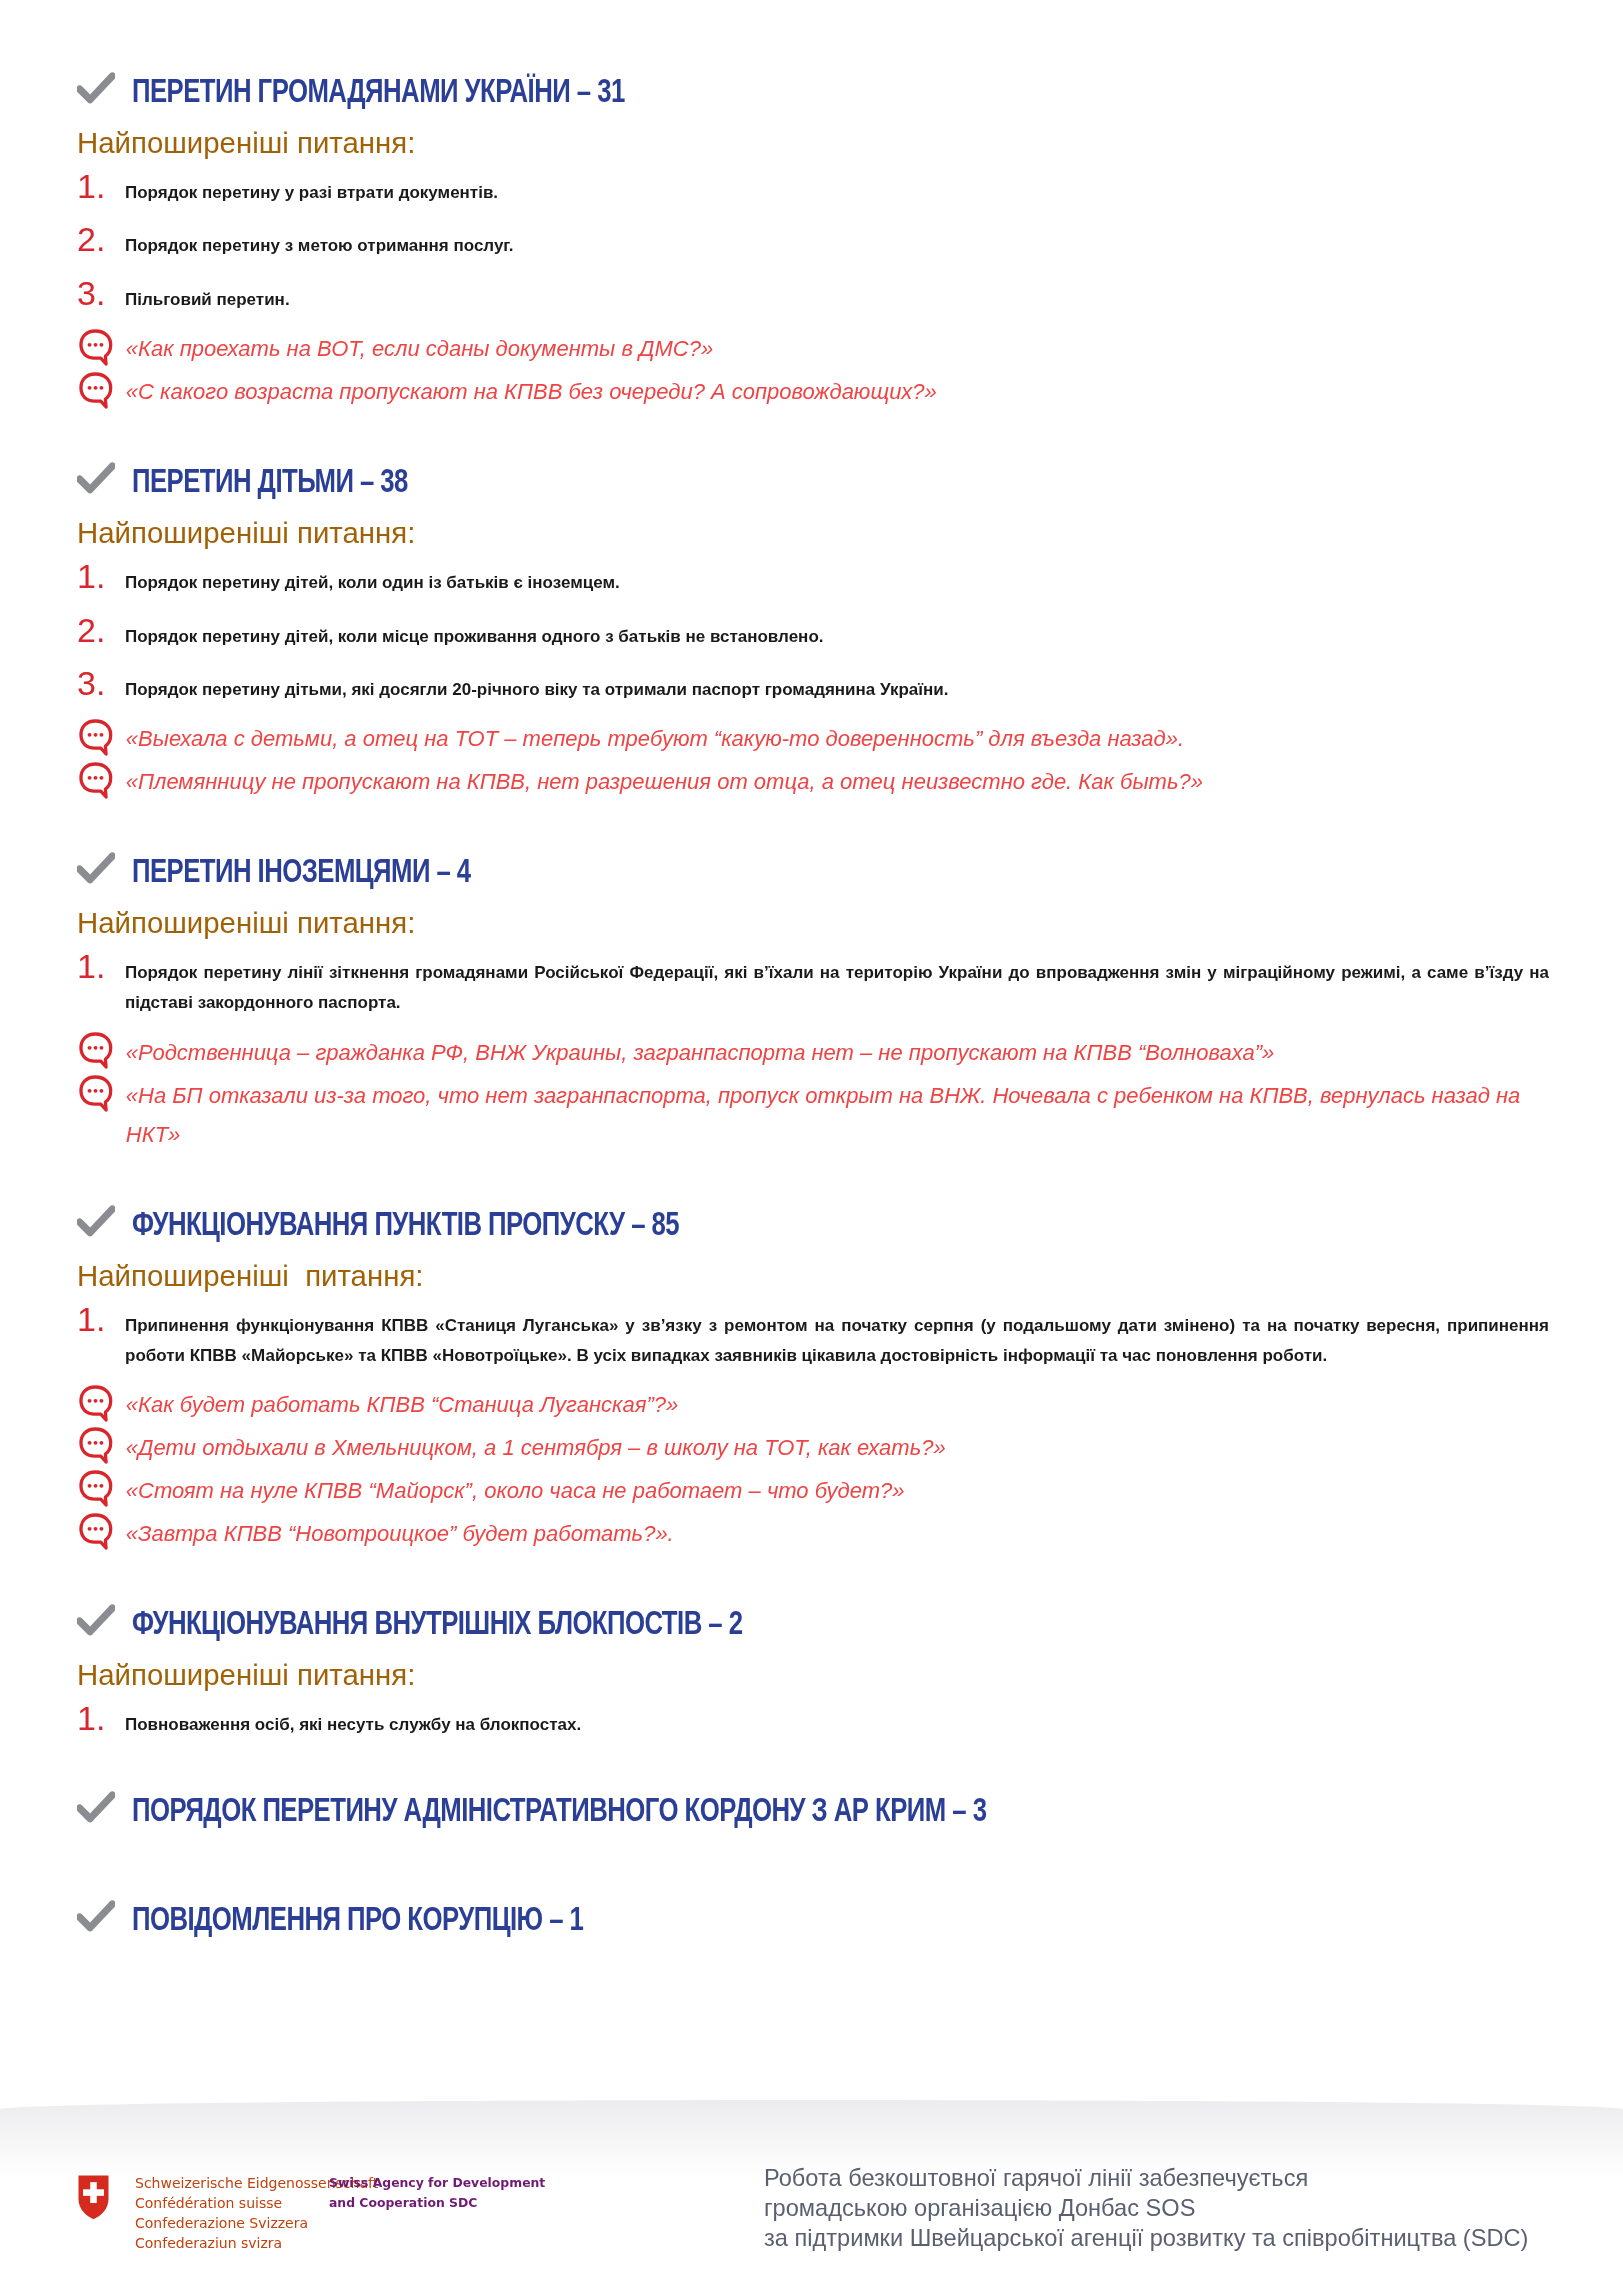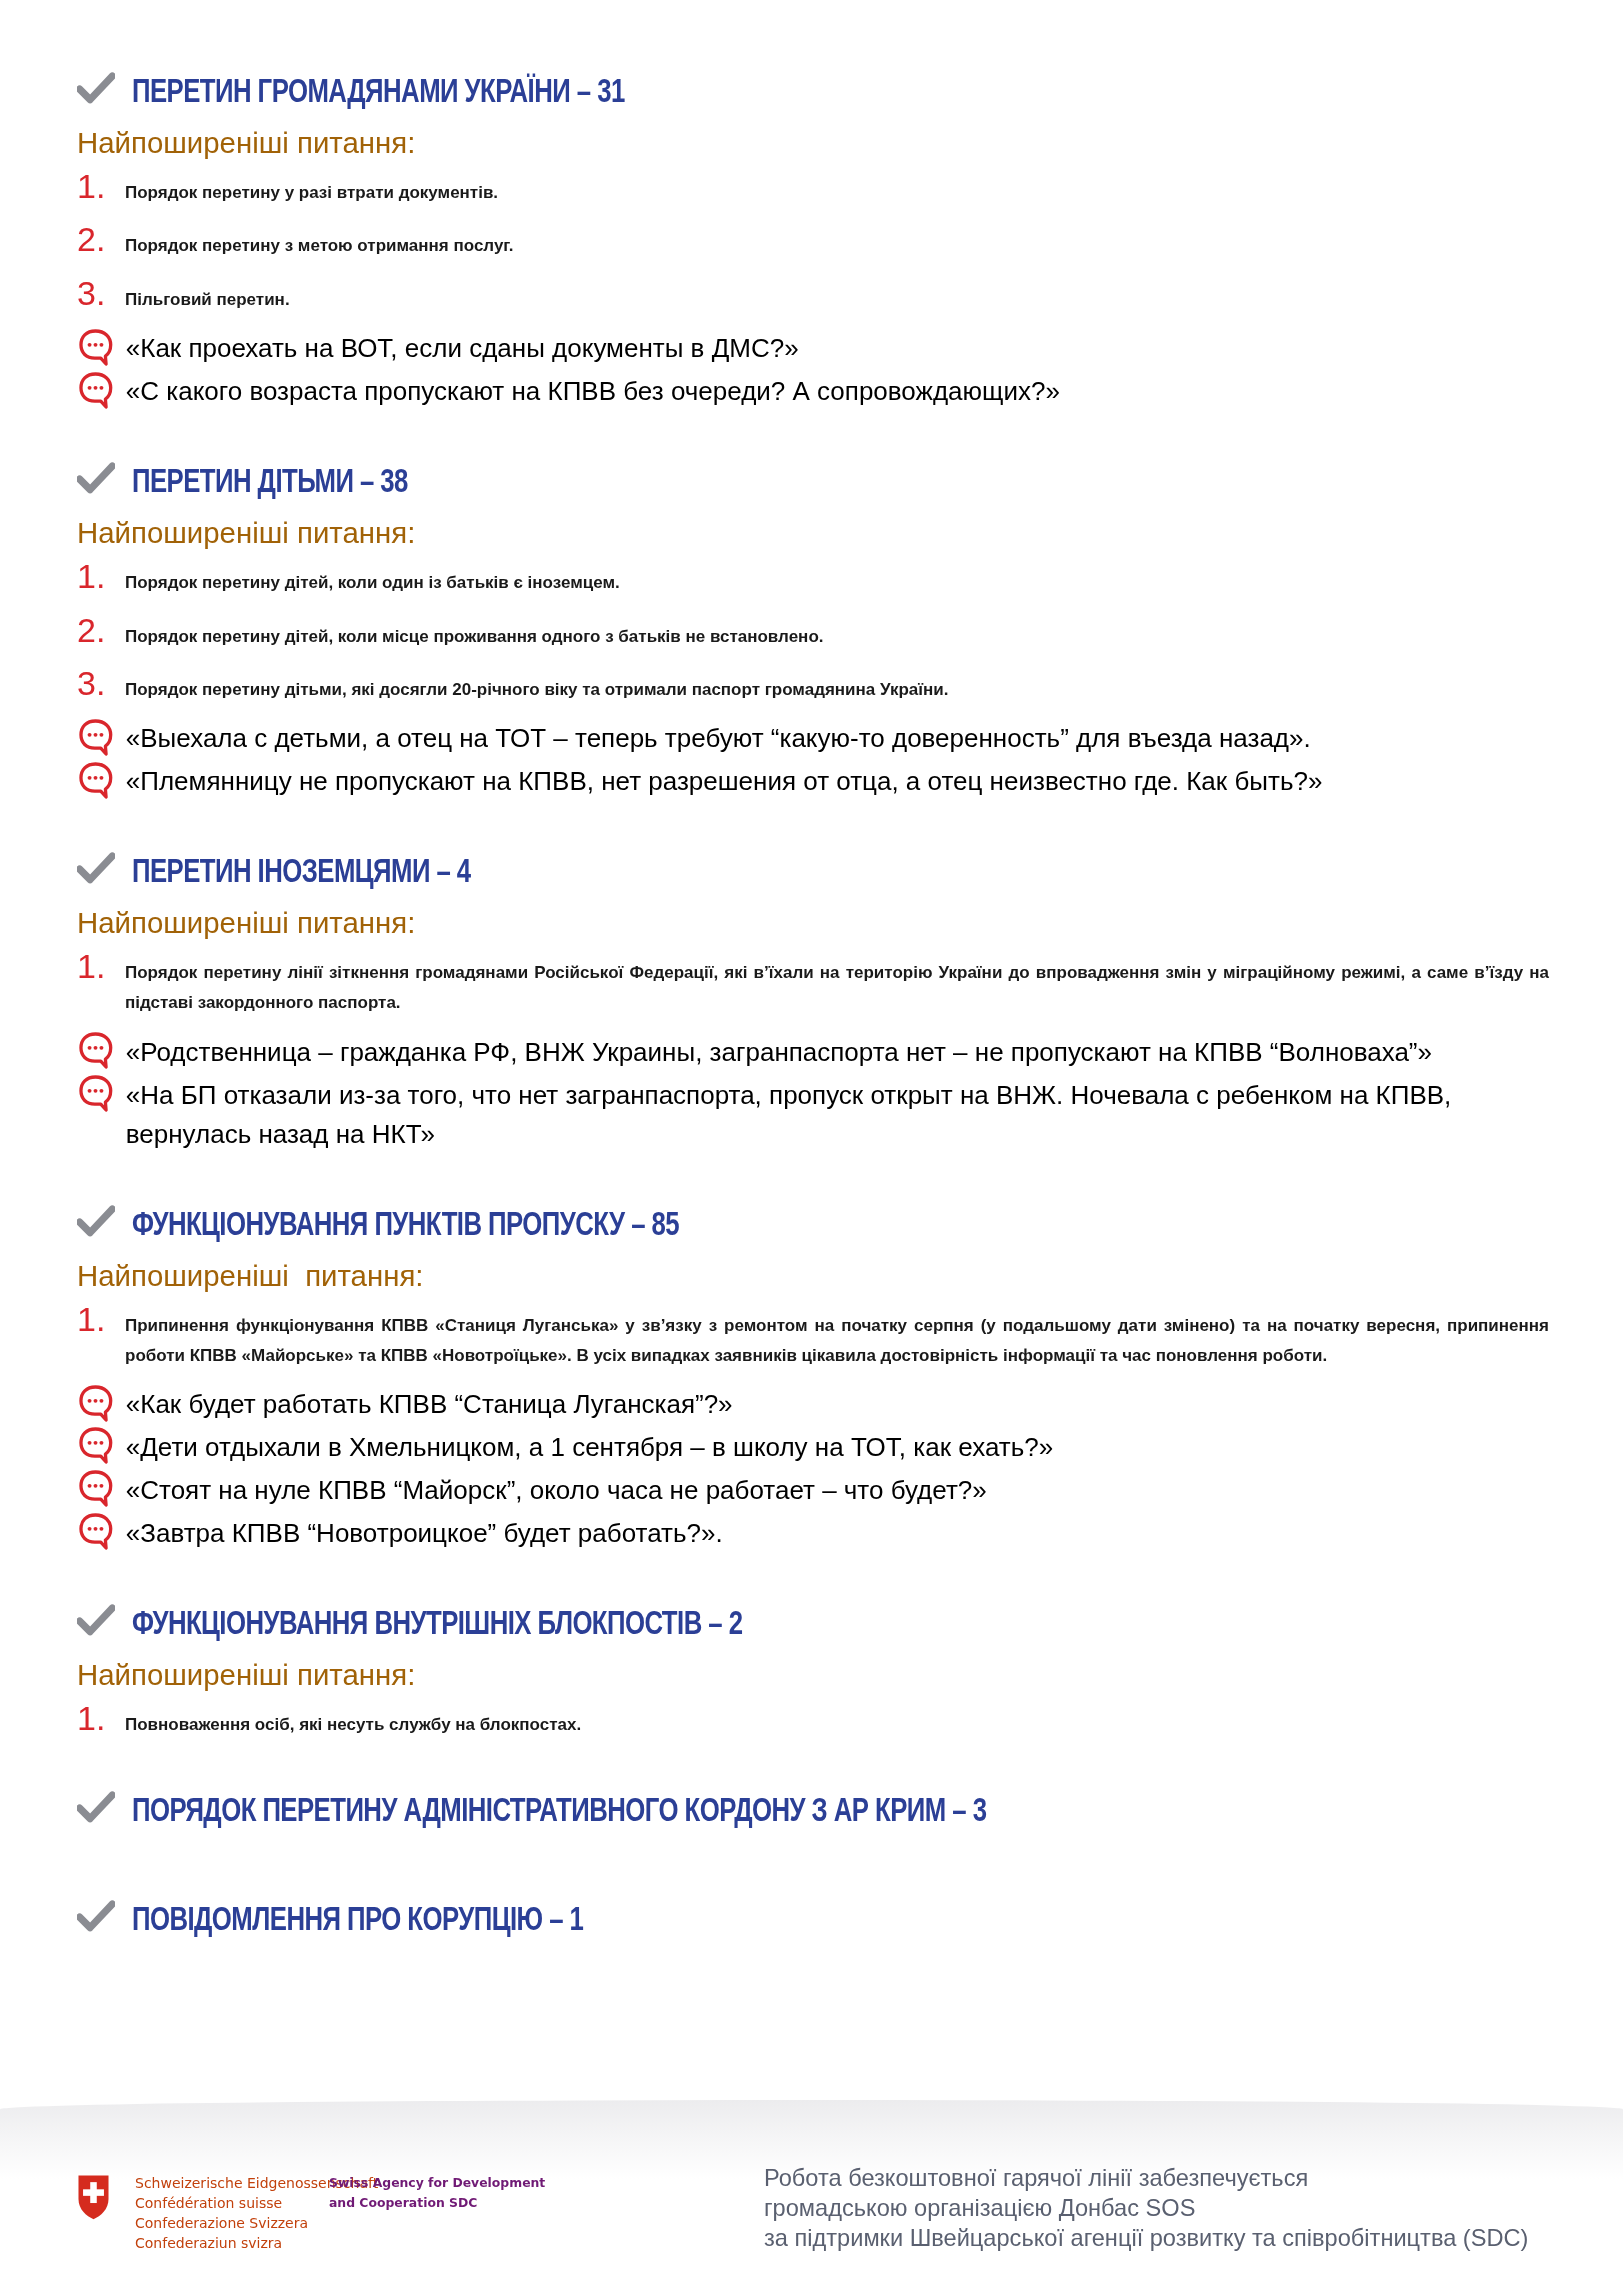--- a/index.html
+++ b/index.html
@@ -17,21 +17,21 @@
     font-size: 33px; letter-spacing: -0.7px; transform: scaleX(0.78); transform-origin: left center;
     white-space: nowrap;
   }
   .subheading { color: #a16207; font-size: 29.4px; margin-top: 7.9px; margin-bottom: 9.2px; white-space: pre; }
   .item { display: flex; align-items: baseline; margin-bottom: 14.4px; }
   .num { color: #d9262c; font-size: 34px; width: 48px; flex: none; line-height: 1; }
   .item-text { font-size: 17px; font-weight: 600; line-height: 30px; text-align: justify; flex: 1; }
   .quotes { margin-top: 6.5px; }
   .quote { display: flex; align-items: flex-start; margin-bottom: 3.9px; }
   .bubble { width: 37px; height: 41px; flex: none; margin-right: 11.8px; margin-top: -2.6px; }
-  .quote-text { font-size: 26px; line-height: 39px; flex: 1; color: #000000; }
+  .quote-text { font-size: 22px; font-style: italic; line-height: 39px; flex: 1; color: #ef4444; }
   .footer-shadow {
     position: absolute; left: 0; top: 2100px; width: 1623px; height: 79px;
     background: linear-gradient(#ececee, #ffffff);
     border-radius: 50% 50% 0 0 / 9.2px 9.2px 0 0;
   }
   .footer { position: absolute; left: 77px; top: 2159px; width: 1472px; height: 105px; }
   .swiss { position: absolute; left: 0; top: 14.4px; display: flex; }
   .shield { width: 33px; height: 47px; margin-right: 13px; }
   .swiss-lines { font-family: "DejaVu Sans", sans-serif; font-size: 14px; color: #c2410c; line-height: 20px; margin-left: 12px; }
   .sdc { position: absolute; left: 252px; top: 14.4px; font-family: "DejaVu Sans", sans-serif; font-weight: 700; font-size: 12.4px; line-height: 20px; color: #701a75; }

